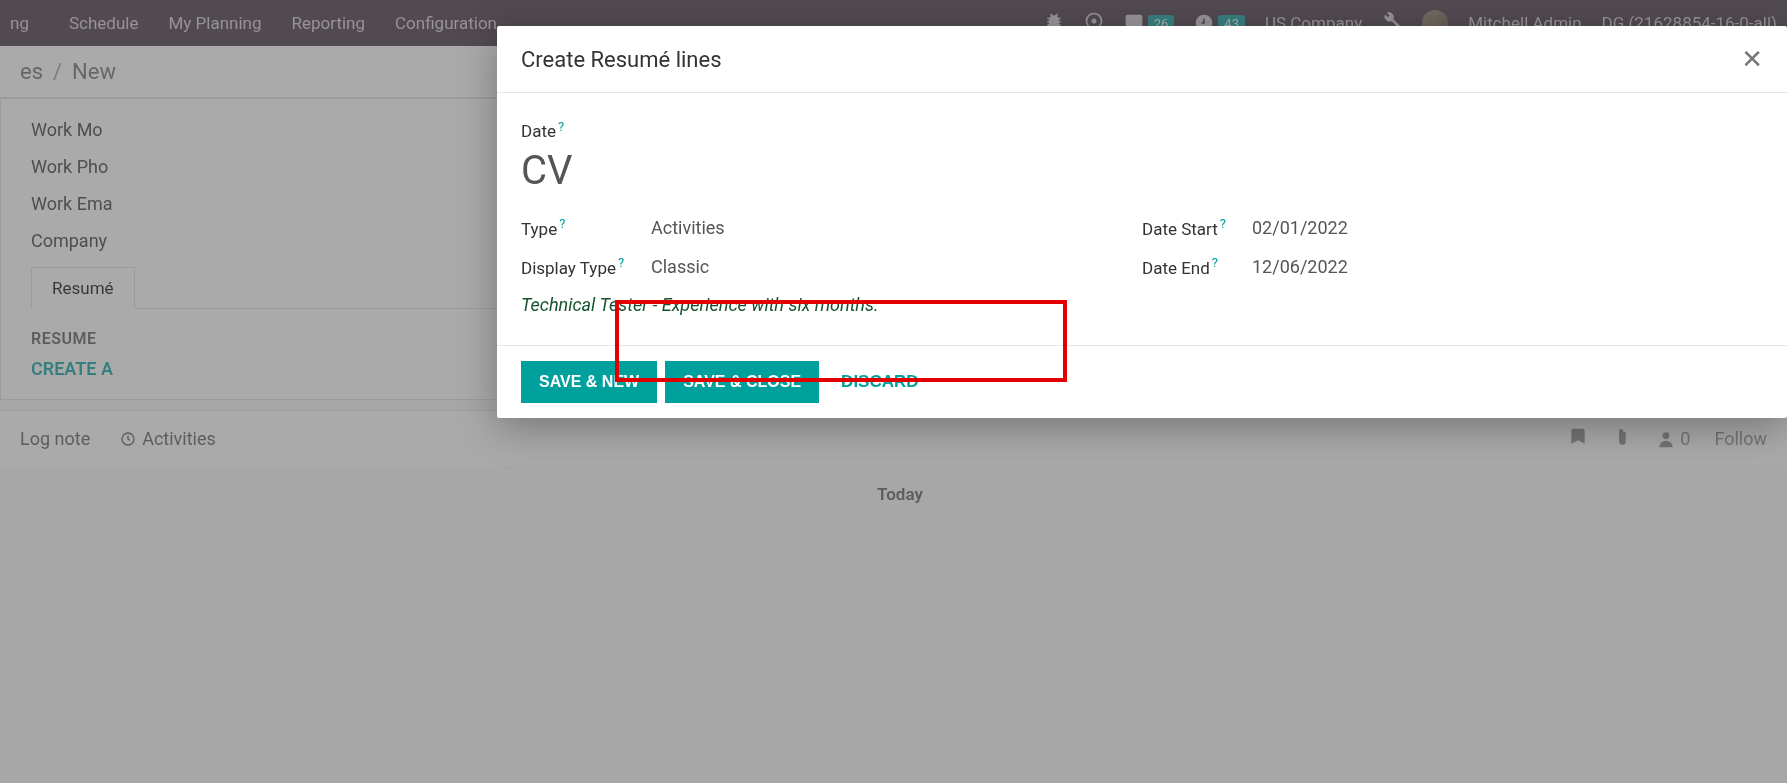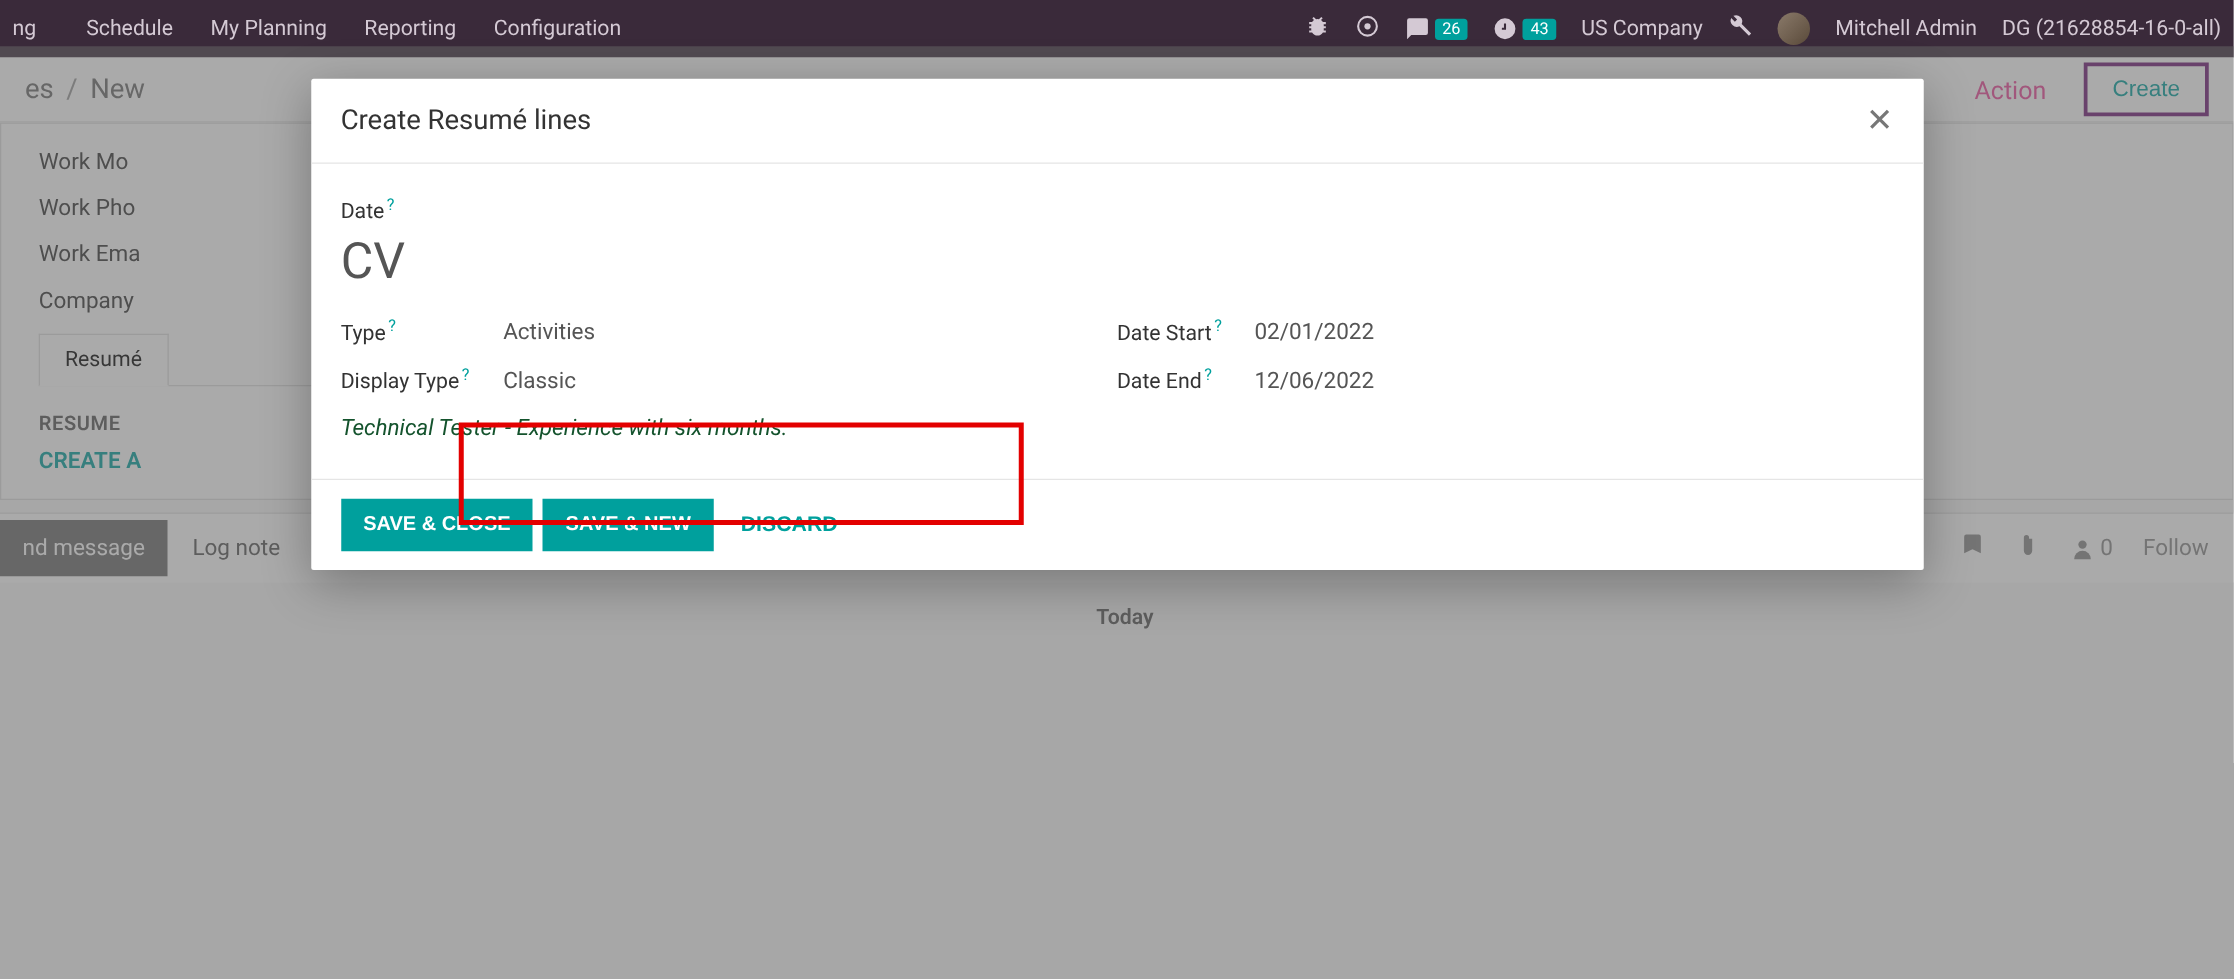--- a/index.html
+++ b/index.html
@@ -107,23 +107,22 @@
 .chatter-bar .follow-icons { display: flex; align-items: center; gap: 24px; color: #888; }
 .chatter-bar .follow-link { cursor: pointer; }
 .today-bar { text-align: center; font-size: 17px; color: #555; margin-top: 18px; font-weight: 600; padding-left: 13px; }
 
 
 .modal-overlay {
   position: absolute;
   inset: 0;
   background: rgba(100,100,100,0.55);
   display: flex;
-  justify-content: center;
+  justify-content: flex-end;
   align-items: flex-start;
-  margin-top: 37px;
 }
 .modal {
   background: #fff;
   width: 1290px;
   margin-top: 26px;
   border-radius: 2px;
   box-shadow: 0 10px 40px rgba(0,0,0,0.3);
 }
 .modal-header {
   display: flex;
@@ -254,21 +253,20 @@
       </div>
     <div class="tab-row">
       <span class="tab">Resumé</span>
     </div>
     <div class="section-heading">RESUME</div>
     <div class="create-entry">CREATE A</div>
   </div>
 </div>
 
 <div class="chatter-bar">
-  <span class="send-msg-btn">nd message</span>
   <span class="log-note">Log note</span>
   <span class="activities">
     <svg class="icon-sm" viewBox="0 0 24 24" fill="none" stroke="currentColor" stroke-width="2">
         <circle cx="12" cy="12" r="9"></circle>
         <path d="M12 7v5l3 2"></path>
       </svg>
     <span>Activities</span>
   </span>
   <div class="spacer"></div>
   <div class="follow-icons">
@@ -325,18 +323,18 @@
           </div>
           <div class="mb-row">
             <div class="mb-label-cell" style="width:110px;"><span>Date End</span><span class="help-q">?</span></div>
             <div class="mb-value-cell">12/06/2022</div>
           </div>
         </div>
       </div>
       <div class="red-highlight"></div>
     </div>
     <div class="modal-footer">
+      <button class="btn-primary">SAVE &amp; NEW</button>
       <button class="btn-primary">SAVE &amp; CLOSE</button>
-      <button class="btn-primary">SAVE &amp; NEW</button>
       <button class="btn-link">DISCARD</button>
     </div>
   </div>
 </div>
 
 </body></html>

